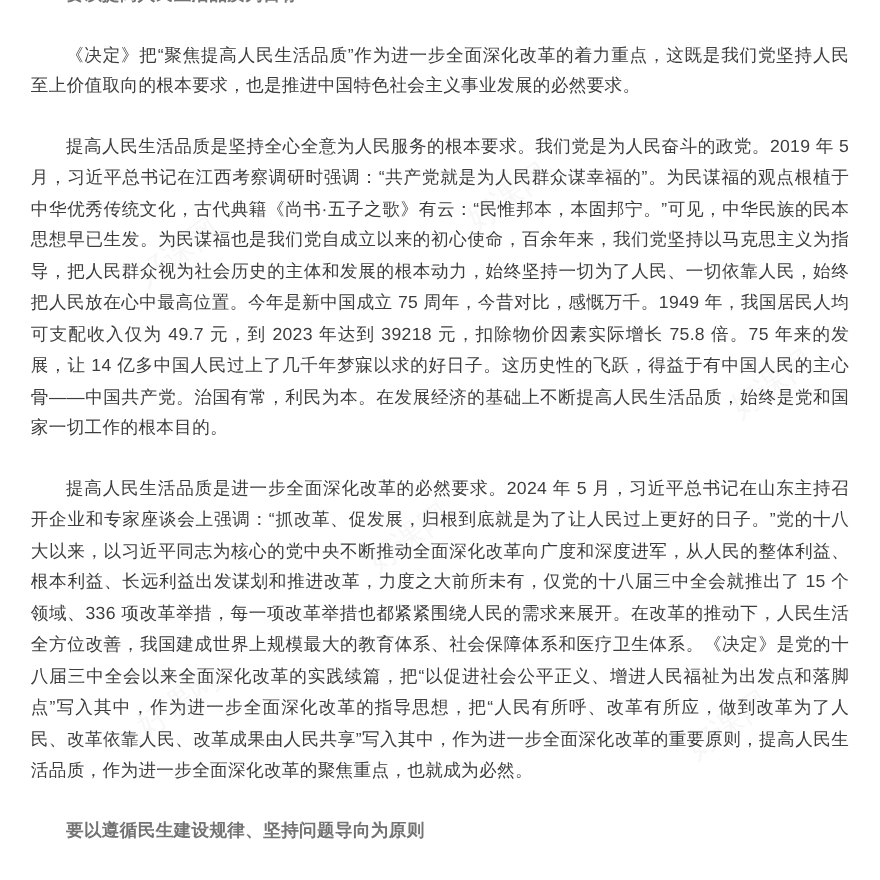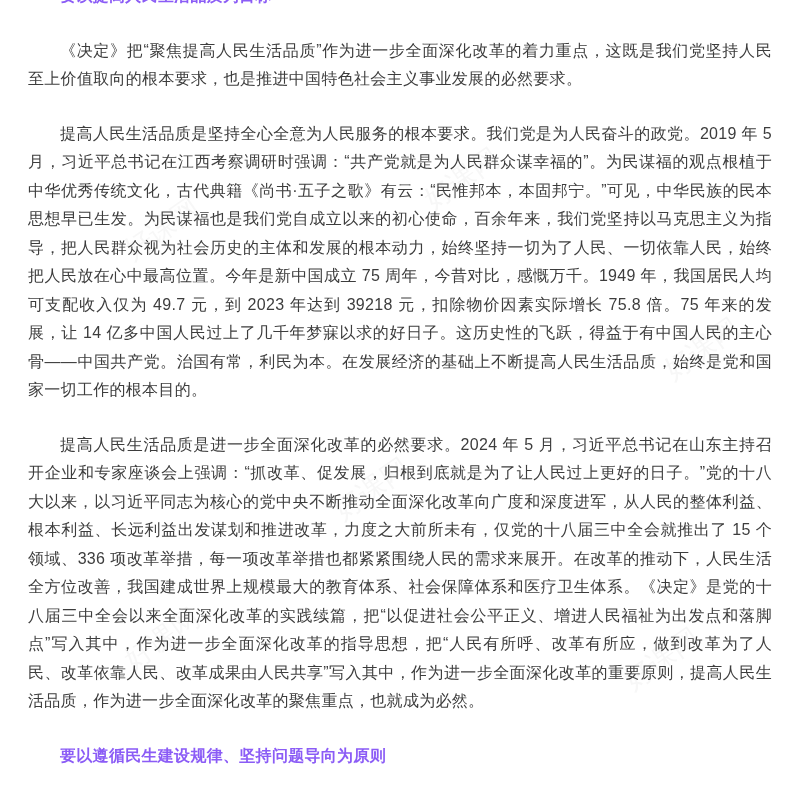--- a/index.html
+++ b/index.html
@@ -26,21 +26,21 @@
     z-index: 1;
   }
   .doc p,
   .doc h3 {
     margin: 0 0 26px 0;
     text-indent: 2em;
   }
   .doc h3 {
     font-size: 16px;
     font-weight: 700;
-    color: #8b5cf6;
+    color: #737373;
   }
   
   .wm {
     position: absolute;
     z-index: 0;
     font-size: 28px;
     color: rgba(60, 60, 60, 0.045);
     transform: rotate(-35deg);
     white-space: nowrap;
     pointer-events: none;

